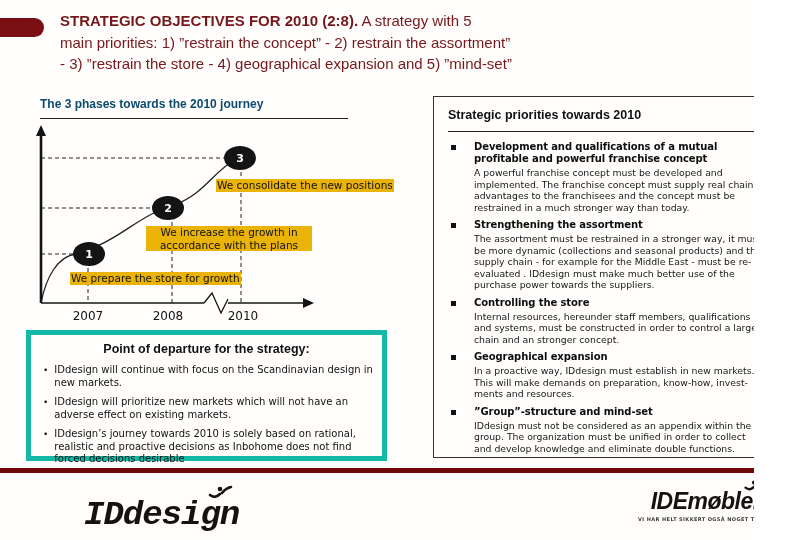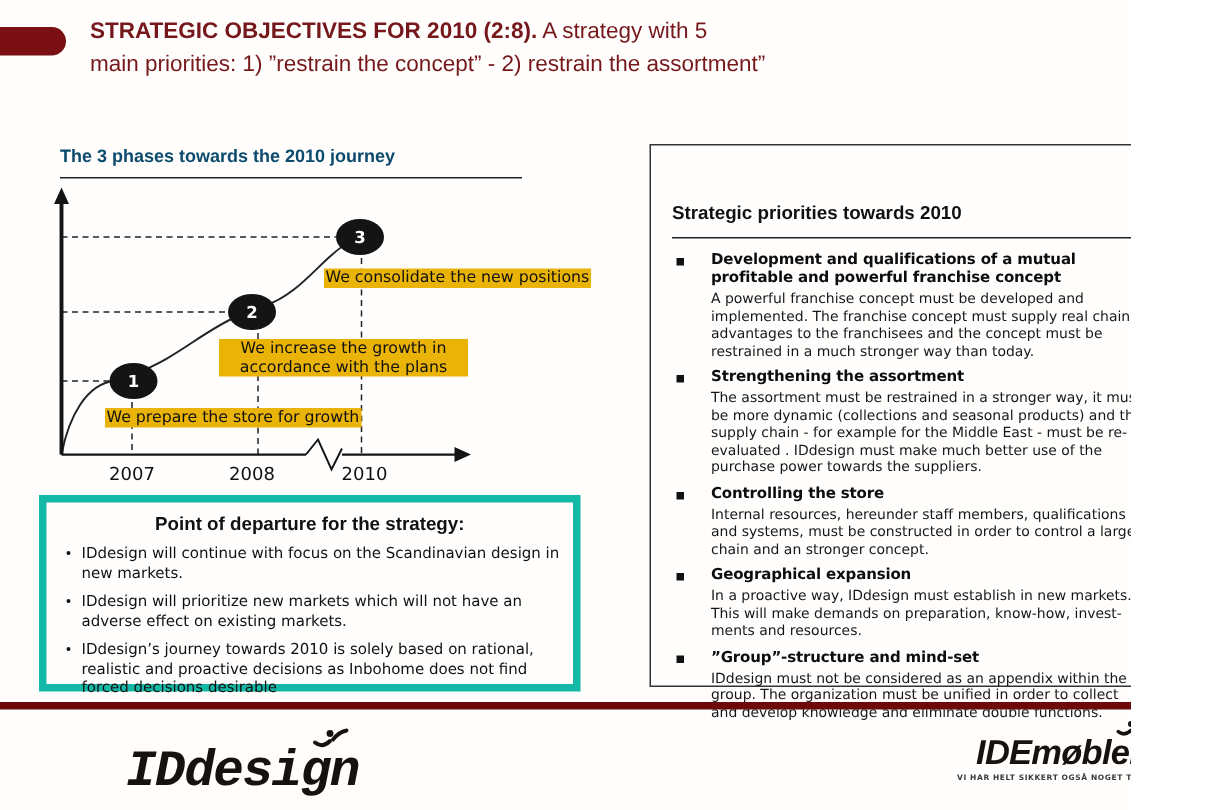--- a/index.html
+++ b/index.html
@@ -34,21 +34,21 @@
   .point-box{position:absolute;left:26px;top:330px;width:361px;height:131px;border:5px solid #14b8a6;box-sizing:border-box;}
   .pb-title{text-align:center;font-family:"Liberation Sans",sans-serif;font-weight:bold;font-size:12.5px;
             margin-top:7px;color:#111;}
   .pb-list{margin:8px 8px 0 12px;}
   .pb-item{display:flex;gap:6px;font-size:10px;line-height:1.25;margin-bottom:7px;color:#111;}
   .pb-bullet{font-size:9px;line-height:12px;margin-top:0;}
 
   
   .rp{position:absolute;left:433px;top:96px;width:344px;height:362px;border:1px solid #333;
       box-sizing:border-box;padding:11px 12px 0 14px;}
-  .rp-title{font-family:"Liberation Sans",sans-serif;font-weight:bold;font-size:12.5px;color:#111;margin-top:27px;}
+  .rp-title{font-family:"Liberation Sans",sans-serif;font-weight:bold;font-size:12.5px;color:#111;}
   .rp-underline{border-top:1.3px solid #222;margin:9px 2px 9px 0;}
   .rp-item{position:relative;padding-left:26px;margin-bottom:6px;}
   .rp-bullet{position:absolute;left:3px;top:4px;width:5px;height:5px;background:#111;}
   .rp-heading{font-weight:bold;font-size:10px;line-height:1.2;letter-spacing:-0.1px;color:#0d0d0d;}
   .rp-body{font-size:9.3px;line-height:1.24;margin-top:2px;color:#161616;}
 
   
   .footer-bar{position:absolute;left:0;top:468px;width:810px;height:5px;background:#6e090b;}
   .logo-iddesign{position:absolute;left:84px;top:496px;}
   .logo-iddesign .txt{font-family:Liberation Mono, monospace;font-style:italic;font-weight:bold;
@@ -62,20 +62,21 @@
 </style>
 </head>
 <body>
 
 <div class="slide">
 
   <div class="header-pill"></div>
   <div class="slide-title">
     <div><span class="bold">STRATEGIC OBJECTIVES FOR 2010 (2:8).</span><span> A strategy with 5</span></div>
     <div>main priorities: 1) ”restrain the concept” -  2) restrain the assortment”</div>
+    <div>- 3) ”restrain the store - 4) geographical expansion and 5) ”mind-set”</div>
   </div>
 
   <div class="phases-title">The 3 phases towards the 2010 journey</div>
   <div class="phases-underline"></div>
 
   <div class="chart">
     <svg width="380" height="206" viewBox="0 0 380 206">
 
       <g stroke="#222" stroke-width="1" stroke-dasharray="4 3" fill="none">
         <line x1="5" y1="34" x2="188" y2="34"></line>

